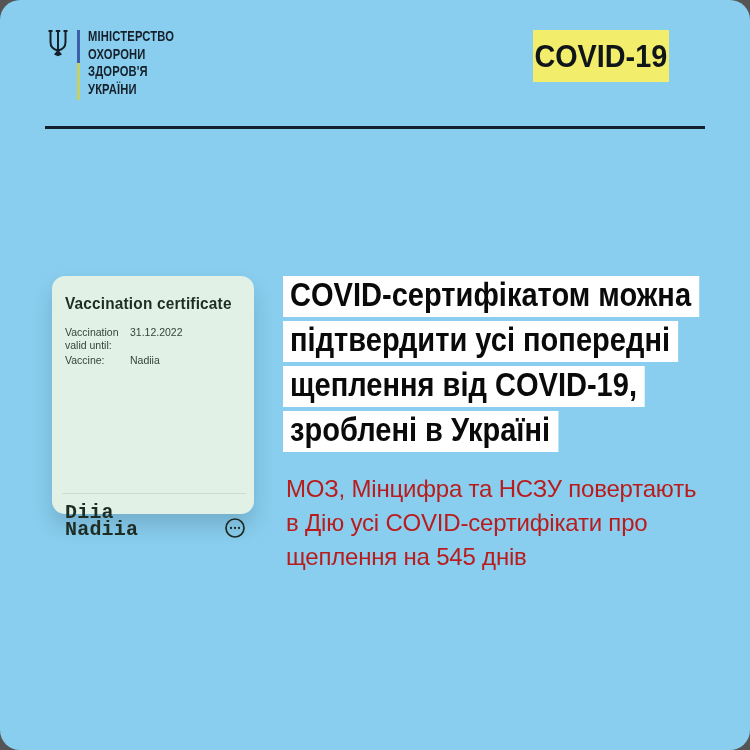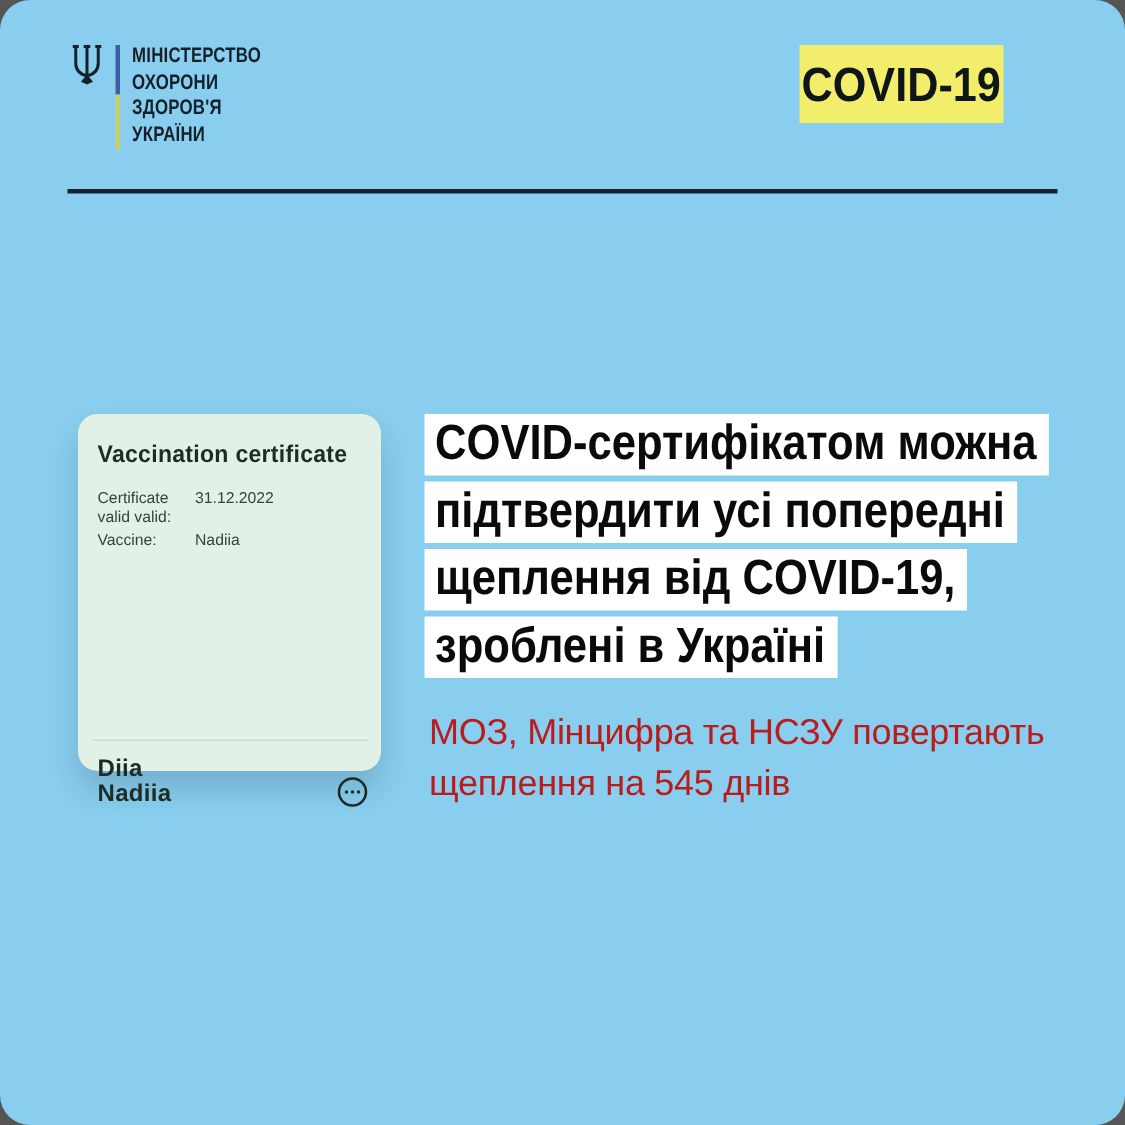--- a/index.html
+++ b/index.html
@@ -47,22 +47,22 @@
     white-space:nowrap;transform:scaleX(.96);transform-origin:left top;
   }
   .field-row{position:absolute;left:13px;width:180px;font-size:10.5px;line-height:12.5px;color:#34433A;}
   .field-row.row-0{top:50px;}
   .field-row.row-1{top:78px;}
   .field-label{position:absolute;left:0;top:0;width:60px;}
   .field-value{position:absolute;left:65px;top:0;white-space:nowrap;}
   .card-divider{position:absolute;left:10px;top:217px;width:184px;height:1px;background:#C8DFCE;}
   .holder{
     position:absolute;left:13px;top:228px;
-    font-size:16px;line-height:17px;font-weight:700;
-    letter-spacing:.2px;color:#1E2D24;
+    font-size:20px;line-height:17px;font-weight:700;
+    letter-spacing:.2px;color:#1E2D24;font-family:Liberation Mono, monospace;
   }
   .more-btn{position:absolute;left:172px;top:241px;width:22px;height:22px;}
 
   
   .headline{position:absolute;left:283px;top:276px;}
   .hl-line{
     display:table;background:#FFFFFF;
     padding:3px 9px 6px 8px;margin:0 0 4px 0;
     font-weight:700;font-size:33px;line-height:32px;color:#0A0A0A;
     white-space:nowrap;
@@ -104,21 +104,21 @@
   <div class="badge">
     <span>COVID-19</span>
   </div>
 
   <div class="rule"></div>
 
   <section class="card">
     <h2 class="card-title">Vaccination certificate</h2>
 
     <div class="field-row row-0">
-      <div class="field-label">Certificate valid valid:</div>
+      <div class="field-label">Vaccination valid until:</div>
       <div class="field-value">31.12.2022</div>
     </div>
 
     <div class="field-row row-1">
       <div class="field-label">Vaccine:</div>
       <div class="field-value">Nadiia</div>
     </div>
 
     <div class="card-divider"></div>
 
@@ -137,16 +137,17 @@
 
   <div class="headline">
     <div class="hl-line">COVID-сертифікатом можна</div>
     <div class="hl-line">підтвердити усі попередні</div>
     <div class="hl-line">щеплення від COVID-19,</div>
     <div class="hl-line">зроблені в Україні</div>
   </div>
 
   <div class="subtext">
     <div>МОЗ, Мінцифра та НСЗУ повертають</div>
+    <div>в Дію усі COVID-сертифікати про</div>
     <div>щеплення на 545 днів</div>
   </div>
 
 </div>
 
 </body></html>

